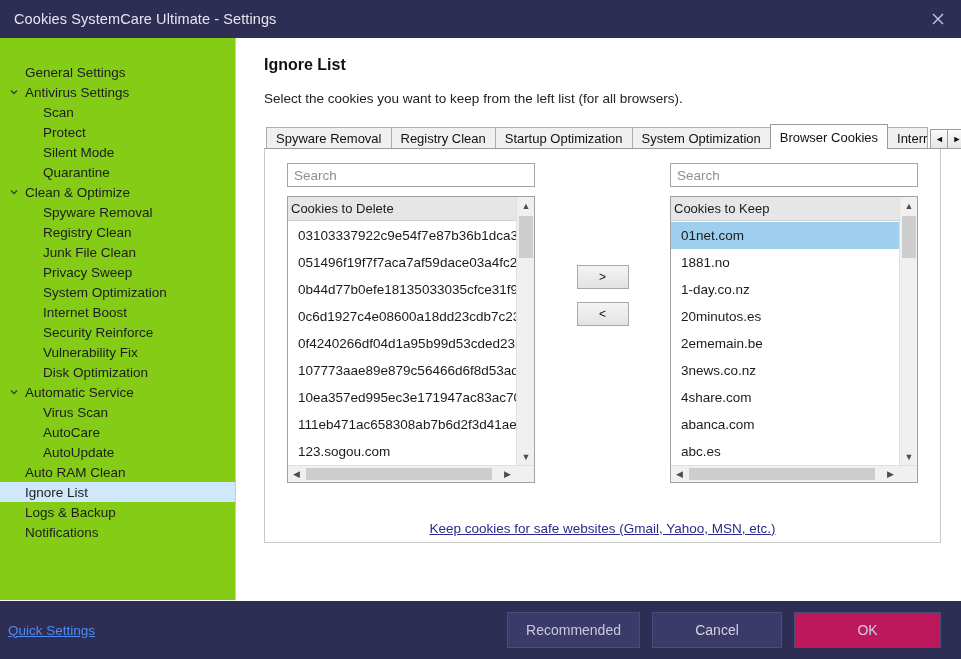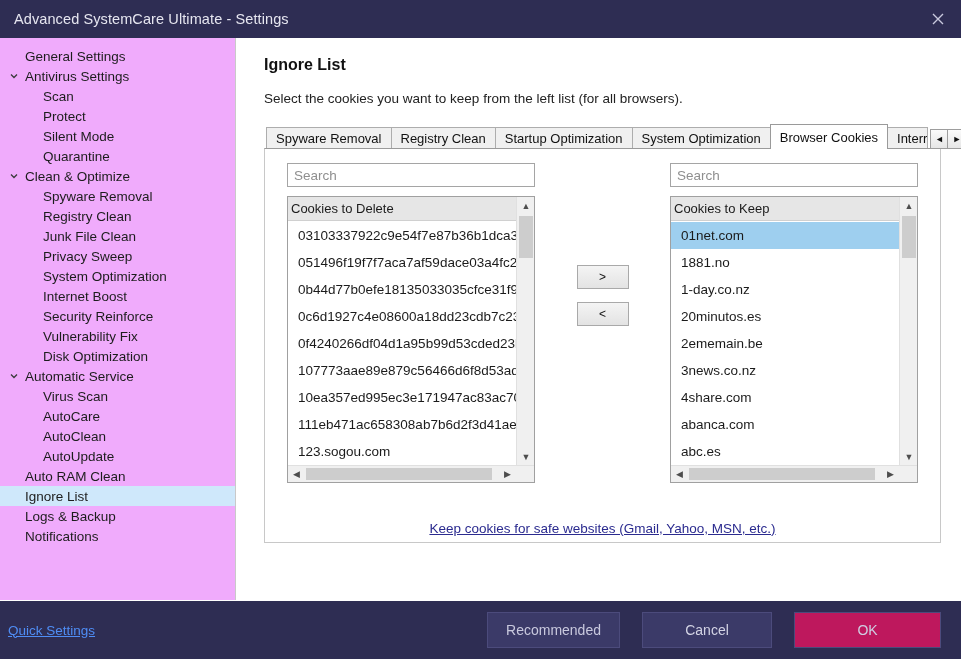--- a/index.html
+++ b/index.html
@@ -47,23 +47,23 @@
     display: flex;
     min-height: 0;
     background: #ffffff;
     border-bottom: 1px solid #ffffff;
   }
 
   
   .sidebar {
     width: 236px;
     flex: 0 0 236px;
-    background: #f0abfc;
+    background: #84cc16;
     border-right: 1px solid #c9c9c9;
-    padding-top: 8px;
+    padding-top: 24px;
     overflow: hidden;
   }
   .nav-item {
     height: 20px;
     display: flex; align-items: center;
     font-size: 13.5px;
     color: #1d1d1d;
     cursor: pointer;
     white-space: nowrap;
     position: relative;
@@ -301,21 +301,21 @@
   .quick-settings {
     color: #4f8df5;
     font-size: 13.5px;
     text-decoration: underline;
     cursor: pointer;
   }
   .footer-btns {
     margin-left: auto;
     display: flex;
     align-items: center;
-    gap: 22px;
+    gap: 12px;
   }
   .fbtn {
     height: 36px;
     border: 1px solid #4c4b7c;
     background: #3b3a68;
     color: #c9c9de;
     font-size: 14px;
     display: flex; align-items: center; justify-content: center;
     cursor: pointer;
     font-family: "Liberation Sans", sans-serif;
@@ -323,21 +323,21 @@
   .fbtn.recommended { width: 133px; }
   .fbtn.cancel { width: 130px; background: #3b3a68; color: #d3d3e4; }
   .fbtn.ok { width: 147px; background: #be185d; color: #cfcfe2; }
 </style>
 </head>
 <body>
 
 <div id="app">
 
   <div class="titlebar">
-    <div class="title">Advanced SystemCare Ultimate - Settings</div>
+    <div class="title">Cookies SystemCare Ultimate - Settings</div>
     <div class="close-btn">
       <svg width="16" height="16" viewBox="0 0 16 16">
         <path d="M3 3 L13 13 M13 3 L3 13" stroke="#c9c9dd" stroke-width="1.4" fill="none"></path>
       </svg>
     </div>
   </div>
 
   <div class="body">
 
     <div class="sidebar">
@@ -406,23 +406,20 @@
                 <path d="M2 3.5 L5 6.5 L8 3.5" stroke="#3a3a3a" stroke-width="1.3" fill="none"></path>
               </svg>
             </span>
             <span>Automatic Service</span>
           </div>
           <div class="nav-item lvl1">
             <span>Virus Scan</span>
           </div>
           <div class="nav-item lvl1">
             <span>AutoCare</span>
-          </div>
-          <div class="nav-item lvl1">
-            <span>AutoClean</span>
           </div>
           <div class="nav-item lvl1">
             <span>AutoUpdate</span>
           </div>
           <div class="nav-item lvl0">
             <span>Auto RAM Clean</span>
           </div>
           <div class="nav-item lvl0 selected">
             <span>Ignore List</span>
           </div>

